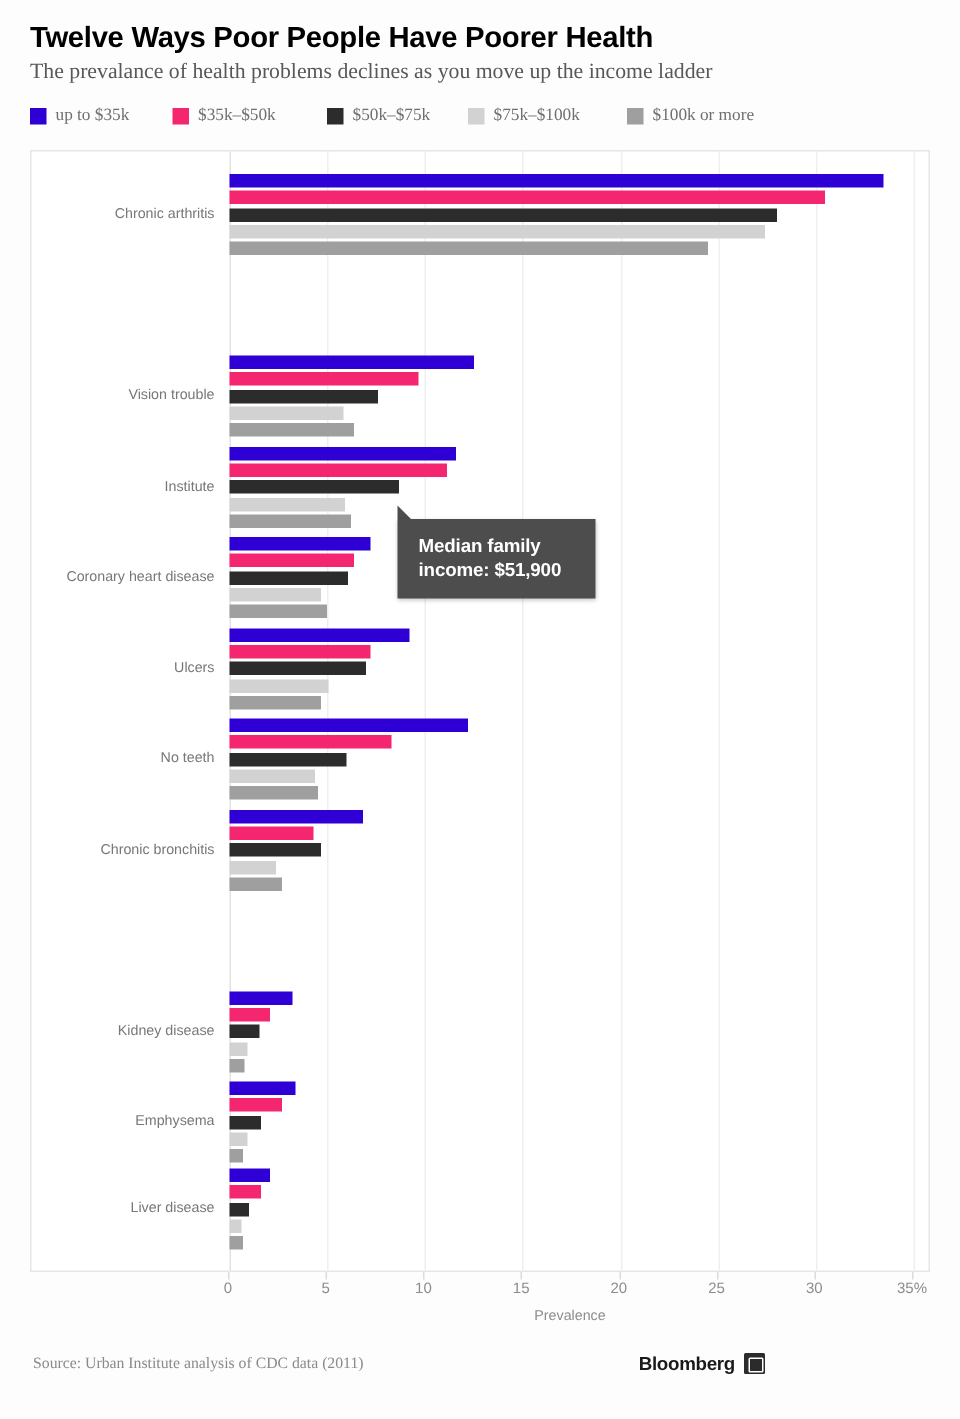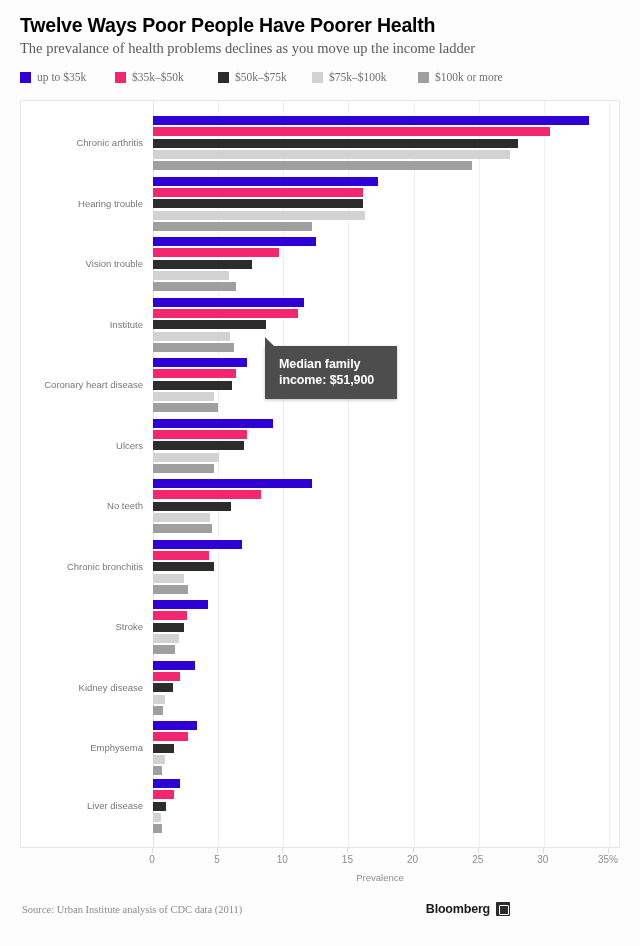--- a/index.html
+++ b/index.html
@@ -176,28 +176,20 @@
         <div class="gridline" style="left: 522.857px;"></div>
         <div class="gridline" style="left: 588px;"></div>
         <div class="cat-group" style="top: 12px; height: 60.5px;">
           <div class="cat-label" style="left: 0px; width: 122px; top: 25.25px;">Chronic arthritis</div>
           <div class="bar" title="Chronic arthritis — up to $35k: 33.5%" style="left: 132px; top: 3.15px; width: 436.457px; background: rgb(46, 0, 214);"></div>
           <div class="bar" title="Chronic arthritis — $35k–$50k: 30.5%" style="left: 132px; top: 14.45px; width: 397.371px; background: rgb(244, 38, 111);"></div>
           <div class="bar" title="Chronic arthritis — $50k–$75k: 28%" style="left: 132px; top: 25.75px; width: 364.8px; background: rgb(44, 44, 44);"></div>
           <div class="bar" title="Chronic arthritis — $75k–$100k: 27.4%" style="left: 132px; top: 37.05px; width: 356.983px; background: rgb(210, 210, 210);"></div>
           <div class="bar" title="Chronic arthritis — $100k or more: 24.5%" style="left: 132px; top: 48.35px; width: 319.2px; background: rgb(159, 159, 159);"></div>
         </div>
-        <div class="cat-group" style="top: 72.5px; height: 60.5px;">
-          <div class="cat-label" style="left: 0px; width: 122px; top: 25.25px;">Hearing trouble</div>
-          <div class="bar" title="Hearing trouble — up to $35k: 17.3%" style="left: 132px; top: 3.15px; width: 225.394px; background: rgb(46, 0, 214);"></div>
-          <div class="bar" title="Hearing trouble — $35k–$50k: 16.1%" style="left: 132px; top: 14.45px; width: 209.76px; background: rgb(244, 38, 111);"></div>
-          <div class="bar" title="Hearing trouble — $50k–$75k: 16.1%" style="left: 132px; top: 25.75px; width: 209.76px; background: rgb(44, 44, 44);"></div>
-          <div class="bar" title="Hearing trouble — $75k–$100k: 16.3%" style="left: 132px; top: 37.05px; width: 212.366px; background: rgb(210, 210, 210);"></div>
-          <div class="bar" title="Hearing trouble — $100k or more: 12.2%" style="left: 132px; top: 48.35px; width: 158.949px; background: rgb(159, 159, 159);"></div>
-        </div>
         <div class="cat-group" style="top: 133px; height: 60.5px;">
           <div class="cat-label" style="left: 0px; width: 122px; top: 25.25px;">Vision trouble</div>
           <div class="bar" title="Vision trouble — up to $35k: 12.5%" style="left: 132px; top: 3.15px; width: 162.857px; background: rgb(46, 0, 214);"></div>
           <div class="bar" title="Vision trouble — $35k–$50k: 9.7%" style="left: 132px; top: 14.45px; width: 126.377px; background: rgb(244, 38, 111);"></div>
           <div class="bar" title="Vision trouble — $50k–$75k: 7.6%" style="left: 132px; top: 25.75px; width: 99.0171px; background: rgb(44, 44, 44);"></div>
           <div class="bar" title="Vision trouble — $75k–$100k: 5.8%" style="left: 132px; top: 37.05px; width: 75.5657px; background: rgb(210, 210, 210);"></div>
           <div class="bar" title="Vision trouble — $100k or more: 6.4%" style="left: 132px; top: 48.35px; width: 83.3829px; background: rgb(159, 159, 159);"></div>
         </div>
         <div class="cat-group" style="top: 193.5px; height: 60.5px;">
           <div class="cat-label" style="left: 0px; width: 122px; top: 25.25px;">Institute</div>
@@ -231,28 +223,20 @@
           <div class="bar" title="No teeth — $75k–$100k: 4.4%" style="left: 132px; top: 37.05px; width: 57.3257px; background: rgb(210, 210, 210);"></div>
           <div class="bar" title="No teeth — $100k or more: 4.5%" style="left: 132px; top: 48.35px; width: 58.6286px; background: rgb(159, 159, 159);"></div>
         </div>
         <div class="cat-group" style="top: 435.5px; height: 60.5px;">
           <div class="cat-label" style="left: 0px; width: 122px; top: 25.25px;">Chronic bronchitis</div>
           <div class="bar" title="Chronic bronchitis — up to $35k: 6.8%" style="left: 132px; top: 3.15px; width: 88.5943px; background: rgb(46, 0, 214);"></div>
           <div class="bar" title="Chronic bronchitis — $35k–$50k: 4.3%" style="left: 132px; top: 14.45px; width: 56.0229px; background: rgb(244, 38, 111);"></div>
           <div class="bar" title="Chronic bronchitis — $50k–$75k: 4.7%" style="left: 132px; top: 25.75px; width: 61.2343px; background: rgb(44, 44, 44);"></div>
           <div class="bar" title="Chronic bronchitis — $75k–$100k: 2.4%" style="left: 132px; top: 37.05px; width: 31.2686px; background: rgb(210, 210, 210);"></div>
           <div class="bar" title="Chronic bronchitis — $100k or more: 2.7%" style="left: 132px; top: 48.35px; width: 35.1771px; background: rgb(159, 159, 159);"></div>
-        </div>
-        <div class="cat-group" style="top: 496px; height: 60.5px;">
-          <div class="cat-label" style="left: 0px; width: 122px; top: 25.25px;">Stroke</div>
-          <div class="bar" title="Stroke — up to $35k: 4.2%" style="left: 132px; top: 3.15px; width: 54.72px; background: rgb(46, 0, 214);"></div>
-          <div class="bar" title="Stroke — $35k–$50k: 2.6%" style="left: 132px; top: 14.45px; width: 33.8743px; background: rgb(244, 38, 111);"></div>
-          <div class="bar" title="Stroke — $50k–$75k: 2.4%" style="left: 132px; top: 25.75px; width: 31.2686px; background: rgb(44, 44, 44);"></div>
-          <div class="bar" title="Stroke — $75k–$100k: 2%" style="left: 132px; top: 37.05px; width: 26.0571px; background: rgb(210, 210, 210);"></div>
-          <div class="bar" title="Stroke — $100k or more: 1.7%" style="left: 132px; top: 48.35px; width: 22.1486px; background: rgb(159, 159, 159);"></div>
         </div>
         <div class="cat-group" style="top: 556.5px; height: 60.5px;">
           <div class="cat-label" style="left: 0px; width: 122px; top: 25.25px;">Kidney disease</div>
           <div class="bar" title="Kidney disease — up to $35k: 3.2%" style="left: 132px; top: 3.15px; width: 41.6914px; background: rgb(46, 0, 214);"></div>
           <div class="bar" title="Kidney disease — $35k–$50k: 2.1%" style="left: 132px; top: 14.45px; width: 27.36px; background: rgb(244, 38, 111);"></div>
           <div class="bar" title="Kidney disease — $50k–$75k: 1.5%" style="left: 132px; top: 25.75px; width: 19.5429px; background: rgb(44, 44, 44);"></div>
           <div class="bar" title="Kidney disease — $75k–$100k: 0.9%" style="left: 132px; top: 37.05px; width: 11.7257px; background: rgb(210, 210, 210);"></div>
           <div class="bar" title="Kidney disease — $100k or more: 0.8%" style="left: 132px; top: 48.35px; width: 10.4229px; background: rgb(159, 159, 159);"></div>
         </div>
         <div class="cat-group" style="top: 617px; height: 60.5px;">

